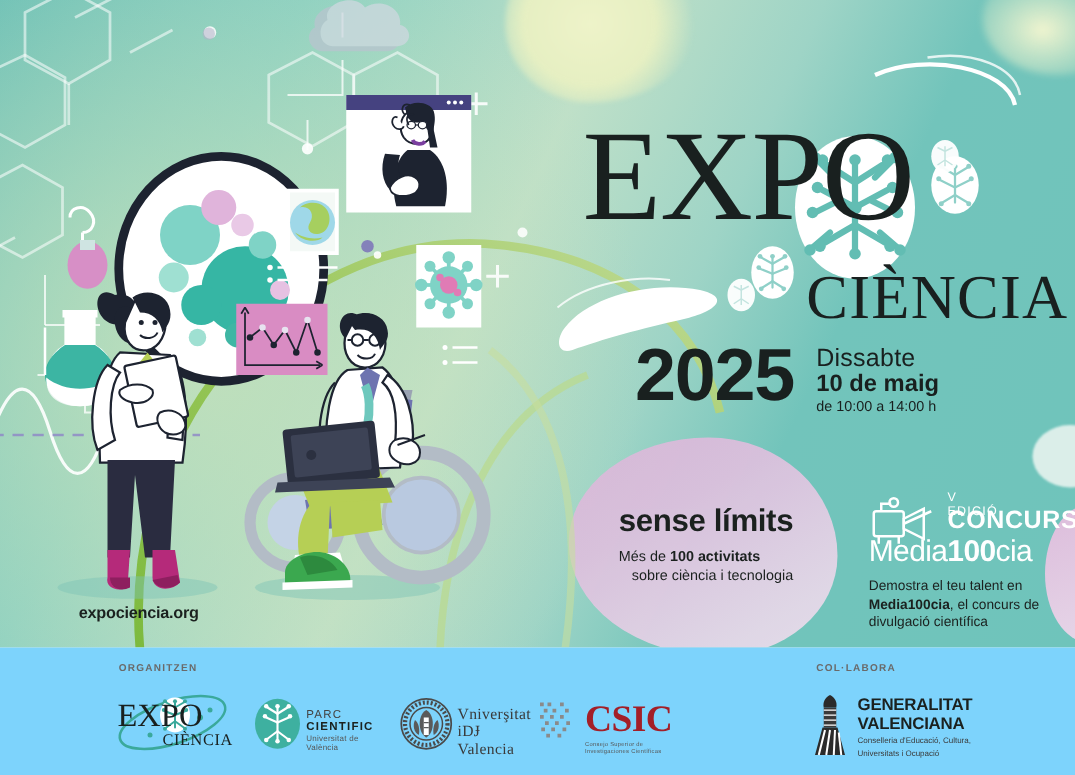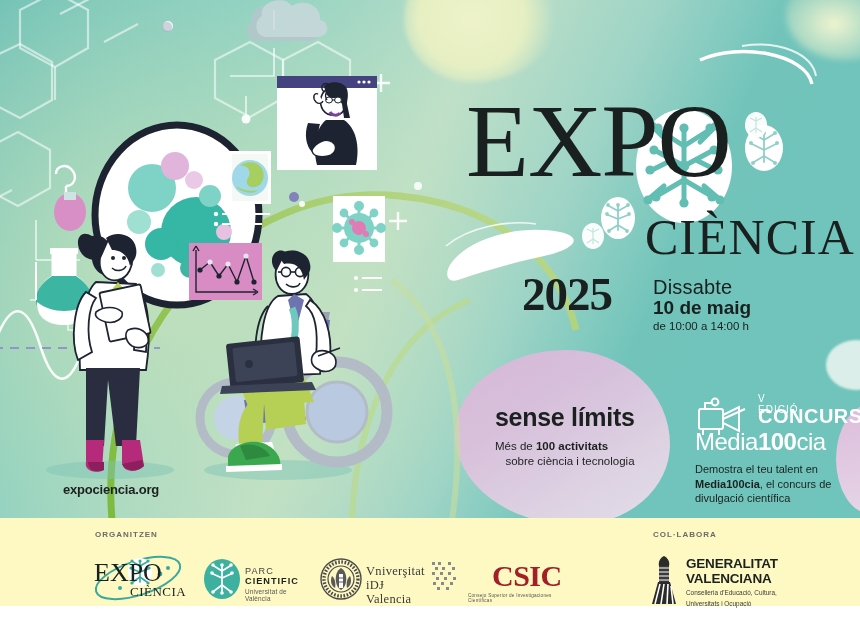--- a/index.html
+++ b/index.html
@@ -24,22 +24,22 @@
       background:linear-gradient(160deg,#dcbcdb,#e7d8e9);border-radius:50%;filter:blur(.5px);}
   .cloudW{position:absolute;left:826px;top:340px;width:60px;height:50px;background:#eef6f2;border-radius:50%;filter:blur(1px);opacity:.85;}
 
   .bgsvg{position:absolute;left:0;top:0;width:860px;height:518px;}
 
   
   .expoWord{position:absolute;left:466px;top:100px;font-size:103px;line-height:.8;
       letter-spacing:-1px;color:#19201f;font-family:"Liberation Serif",serif;font-weight:400;}
   .cienciaWord{position:absolute;left:645px;top:212px;font-size:50px;line-height:1;
       letter-spacing:1px;color:#19201f;font-family:"Liberation Serif",serif;}
-  .yearWord{position:absolute;left:522px;top:271px;font-size:47px;line-height:1;font-weight:bold;
-      letter-spacing:-1px;color:#19201f;font-family:Liberation Serif, serif;}
+  .yearWord{position:absolute;left:508px;top:271px;font-size:59px;line-height:1;font-weight:bold;
+      letter-spacing:-1px;color:#19201f;font-family:Liberation Sans, sans-serif;}
   .dateBlock{position:absolute;left:653px;top:278px;color:#19201f;}
   .dateBlock .d1{font-size:20px;line-height:19px;letter-spacing:.2px;}
   .dateBlock .d2{font-size:19px;line-height:22px;font-weight:bold;letter-spacing:0;}
   .dateBlock .d3{font-size:11.5px;line-height:15px;}
 
   
   .slogan{position:absolute;left:495px;top:403px;color:#1b211f;}
   .slogan .s1{font-size:24px;line-height:27px;letter-spacing:-.3px;}
   .slogan .s2{font-size:25px;line-height:28px;font-weight:bold;letter-spacing:-.3px;}
   .slogan .s3{font-size:11.5px;line-height:15px;margin-top:8px;}
@@ -52,21 +52,21 @@
   .m100 .conc{position:absolute;left:63px;top:12px;font-size:20px;font-weight:bold;letter-spacing:.5px;line-height:22px;}
   .m100 .mlogo{position:absolute;left:0;top:36px;font-size:24px;letter-spacing:-.5px;line-height:26px;white-space:nowrap;}
   .m100 .mlogo .hundred{font-weight:bold;}
   .m100 .desc{position:absolute;left:0;top:69px;font-size:11px;line-height:14.5px;color:#1b211f;width:168px;}
   .m100 .desc b{font-weight:bold;}
   .camIcon{position:absolute;left:0;top:4px;width:60px;height:40px;}
 
   .urlTxt{position:absolute;left:63px;top:482px;font-size:13px;font-weight:bold;color:#1b211f;letter-spacing:-.2px;}
 
   
-  .footer{position:absolute;left:0;top:518px;width:860px;height:88px;background:#fef9c3;}
+  .footer{position:absolute;left:0;top:518px;width:860px;height:102px;background:#7dd3fc;}
   .lblOrg{position:absolute;left:95px;top:12px;font-size:8px;font-weight:bold;letter-spacing:1px;color:#6a6a6a;}
   .lblCol{position:absolute;left:653px;top:12px;font-size:8px;font-weight:bold;letter-spacing:1px;color:#6a6a6a;}
   .logoRow{position:absolute;left:0;top:24px;width:860px;height:70px;}
   .lg{position:absolute;}
   .lgExpo{left:90px;top:6px;}
   .lgParc{left:203px;top:16px;}
   .lgUv{left:320px;top:16px;}
   .lgCsic{left:428px;top:16px;}
   .lgGv{left:650px;top:12px;}
   .gvTxt{position:absolute;left:36px;top:2px;}
@@ -74,21 +74,21 @@
   .gvTxt .g2{font-size:13.5px;font-weight:bold;line-height:15px;letter-spacing:-.2px;color:#1b211f;}
   .gvTxt .g3{font-size:6.4px;line-height:8.4px;color:#3a3a3a;margin-top:3px;}
   .parcTxt{position:absolute;left:42px;top:8px;}
   .parcTxt .p1{font-size:9.2px;letter-spacing:1px;color:#444;}
   .parcTxt .p1 b{font-weight:bold;color:#1b211f;}
   .parcTxt .p2{font-size:6.4px;letter-spacing:.2px;color:#555;margin-top:2px;}
   .uvTxt{position:absolute;left:46px;top:6px;font-family:"Liberation Serif",serif;color:#3a3a3a;}
   .uvTxt .u1{font-size:12.5px;line-height:14px;letter-spacing:.3px;}
   .uvTxt .u2{font-size:12.5px;line-height:14px;letter-spacing:.3px;}
   .csicTxt{position:absolute;left:40px;top:2px;}
-  .csicTxt .c1{font-size:30px;font-weight:bold;color:#a31f28;letter-spacing:-.5px;line-height:32px;font-family:"Liberation Serif",serif;margin-left:24px;}
+  .csicTxt .c1{font-size:30px;font-weight:bold;color:#a31f28;letter-spacing:-.5px;line-height:32px;font-family:"Liberation Serif",serif;}
   .csicTxt .c2{font-size:4.6px;letter-spacing:.25px;color:#555;margin-top:1px;}
   .expoFootWord{position:absolute;left:4px;top:12px;font-size:26px;font-family:"Liberation Serif",serif;color:#19201f;line-height:26px;}
   .expoFootSub{position:absolute;left:40px;top:36px;font-size:13px;font-family:"Liberation Serif",serif;color:#19201f;letter-spacing:.5px;}
 </style>
 </head>
 <body>
 
 <div class="poster">
 
   <div class="bg">

